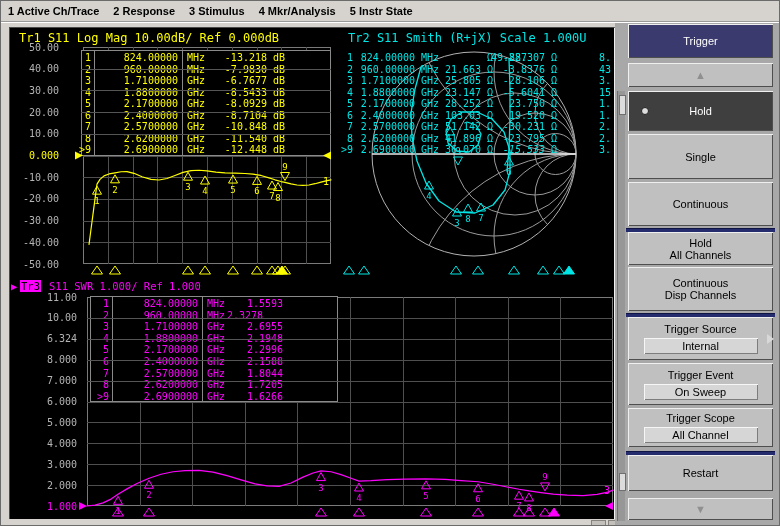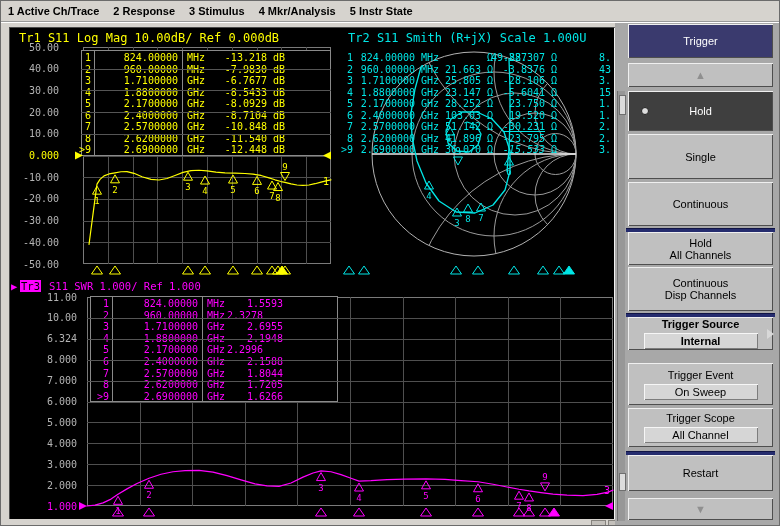--- a/index.html
+++ b/index.html
@@ -94,21 +94,21 @@
         <div class="ssep" style="top: 206px;"></div>
         <div class="skey" style="top: 210px; height: 33px;">
           <div>Hold</div>
           <div>All Channels</div>
         </div>
         <div class="skey" style="top: 245px; height: 44px;">
           <div>Continuous</div>
           <div>Disp Channels</div>
         </div>
         <div class="ssep" style="top: 291px;"></div>
-        <div class="skey" style="top: 295px; height: 33px; font-weight: bold;">
+        <div class="skey" style="top: 295px; height: 43px;">
           <div>Trigger Source</div>
           <div class="vbox">Internal</div>
           <div class="sarrow"></div>
         </div>
         <div class="skey" style="top: 341px; height: 42px;">
           <div>Trigger Event</div>
           <div class="vbox">On Sweep</div>
         </div>
         <div class="skey" style="top: 386px; height: 39px;">
           <div>Trigger Scope</div>
@@ -360,21 +360,21 @@
     <div class="cell" style="left: 116px; top: 320.2px; color: rgb(255, 0, 255); width: 81px; text-align: right;">1.7100000</div>
     <div class="cell" style="left: 206px; top: 320.2px; color: rgb(255, 0, 255);">GHz</div>
     <div class="cell" style="left: 226px; top: 320.2px; color: rgb(255, 0, 255); width: 56px; text-align: right;">2.6955</div>
     <div class="cell" style="left: 78px; top: 331.8px; color: rgb(255, 0, 255); width: 30px; text-align: right;">4</div>
     <div class="cell" style="left: 116px; top: 331.8px; color: rgb(255, 0, 255); width: 81px; text-align: right;">1.8800000</div>
     <div class="cell" style="left: 206px; top: 331.8px; color: rgb(255, 0, 255);">GHz</div>
     <div class="cell" style="left: 226px; top: 331.8px; color: rgb(255, 0, 255); width: 56px; text-align: right;">2.1948</div>
     <div class="cell" style="left: 78px; top: 343.4px; color: rgb(255, 0, 255); width: 30px; text-align: right;">5</div>
     <div class="cell" style="left: 116px; top: 343.4px; color: rgb(255, 0, 255); width: 81px; text-align: right;">2.1700000</div>
     <div class="cell" style="left: 206px; top: 343.4px; color: rgb(255, 0, 255);">GHz</div>
-    <div class="cell" style="left: 226px; top: 343.4px; color: rgb(255, 0, 255); width: 56px; ">2.2996</div>
+    <div class="cell" style="left: 226px; top: 343.4px; color: rgb(255, 0, 255); width: 56px; text-align: right;">2.2996</div>
     <div class="cell" style="left: 78px; top: 355px; color: rgb(255, 0, 255); width: 30px; text-align: right;">6</div>
     <div class="cell" style="left: 116px; top: 355px; color: rgb(255, 0, 255); width: 81px; text-align: right;">2.4000000</div>
     <div class="cell" style="left: 206px; top: 355px; color: rgb(255, 0, 255);">GHz</div>
     <div class="cell" style="left: 226px; top: 355px; color: rgb(255, 0, 255); width: 56px; text-align: right;">2.1588</div>
     <div class="cell" style="left: 78px; top: 366.6px; color: rgb(255, 0, 255); width: 30px; text-align: right;">7</div>
     <div class="cell" style="left: 116px; top: 366.6px; color: rgb(255, 0, 255); width: 81px; text-align: right;">2.5700000</div>
     <div class="cell" style="left: 206px; top: 366.6px; color: rgb(255, 0, 255);">GHz</div>
     <div class="cell" style="left: 226px; top: 366.6px; color: rgb(255, 0, 255); width: 56px; text-align: right;">1.8044</div>
     <div class="cell" style="left: 78px; top: 378.2px; color: rgb(255, 0, 255); width: 30px; text-align: right;">8</div>
     <div class="cell" style="left: 116px; top: 378.2px; color: rgb(255, 0, 255); width: 81px; text-align: right;">2.6200000</div>
@@ -438,21 +438,21 @@
     <div class="cell" style="left: 436px; top: 108.5px; color: rgb(0, 230, 230); z-index: 4; width: 44px; text-align: right;">103.03</div>
     <div class="cell" style="left: 486px; top: 108.5px; color: rgb(0, 230, 230); z-index: 4;">Ω</div>
     <div class="cell" style="left: 498px; top: 108.5px; color: rgb(0, 230, 230); z-index: 4; width: 46px; text-align: right;">19.520</div>
     <div class="cell" style="left: 550px; top: 108.5px; color: rgb(0, 230, 230); z-index: 4;">Ω</div>
     <div class="cell" style="left: 598px; top: 108.5px; color: rgb(0, 230, 230); z-index: 4;">1.</div>
     <div class="cell" style="left: 322px; top: 120px; color: rgb(0, 230, 230); z-index: 4; width: 30px; text-align: right;">7</div>
     <div class="cell" style="left: 358px; top: 120px; color: rgb(0, 230, 230); z-index: 4; width: 56px; text-align: right;">2.5700000</div>
     <div class="cell" style="left: 420px; top: 120px; color: rgb(0, 230, 230); z-index: 4;">GHz</div>
     <div class="cell" style="left: 436px; top: 120px; color: rgb(0, 230, 230); z-index: 4; width: 44px; text-align: right;">51.142</div>
     <div class="cell" style="left: 486px; top: 120px; color: rgb(0, 230, 230); z-index: 4;">Ω</div>
-    <div class="cell" style="left: 498px; top: 120px; color: rgb(0, 230, 230); z-index: 4; width: 46px; text-align: right; text-decoration: underline;">-30.231</div>
+    <div class="cell" style="left: 498px; top: 120px; color: rgb(0, 230, 230); z-index: 4; width: 46px; text-align: right;">-30.231</div>
     <div class="cell" style="left: 550px; top: 120px; color: rgb(0, 230, 230); z-index: 4;">Ω</div>
     <div class="cell" style="left: 598px; top: 120px; color: rgb(0, 230, 230); z-index: 4;">2.</div>
     <div class="cell" style="left: 322px; top: 131.5px; color: rgb(0, 230, 230); z-index: 4; width: 30px; text-align: right;">8</div>
     <div class="cell" style="left: 358px; top: 131.5px; color: rgb(0, 230, 230); z-index: 4; width: 56px; text-align: right;">2.6200000</div>
     <div class="cell" style="left: 420px; top: 131.5px; color: rgb(0, 230, 230); z-index: 4;">GHz</div>
     <div class="cell" style="left: 436px; top: 131.5px; color: rgb(0, 230, 230); z-index: 4; width: 44px; text-align: right;">41.896</div>
     <div class="cell" style="left: 486px; top: 131.5px; color: rgb(0, 230, 230); z-index: 4;">Ω</div>
     <div class="cell" style="left: 498px; top: 131.5px; color: rgb(0, 230, 230); z-index: 4; width: 46px; text-align: right;">-23.795</div>
     <div class="cell" style="left: 550px; top: 131.5px; color: rgb(0, 230, 230); z-index: 4;">Ω</div>
     <div class="cell" style="left: 598px; top: 131.5px; color: rgb(0, 230, 230); z-index: 4;">2.</div>

